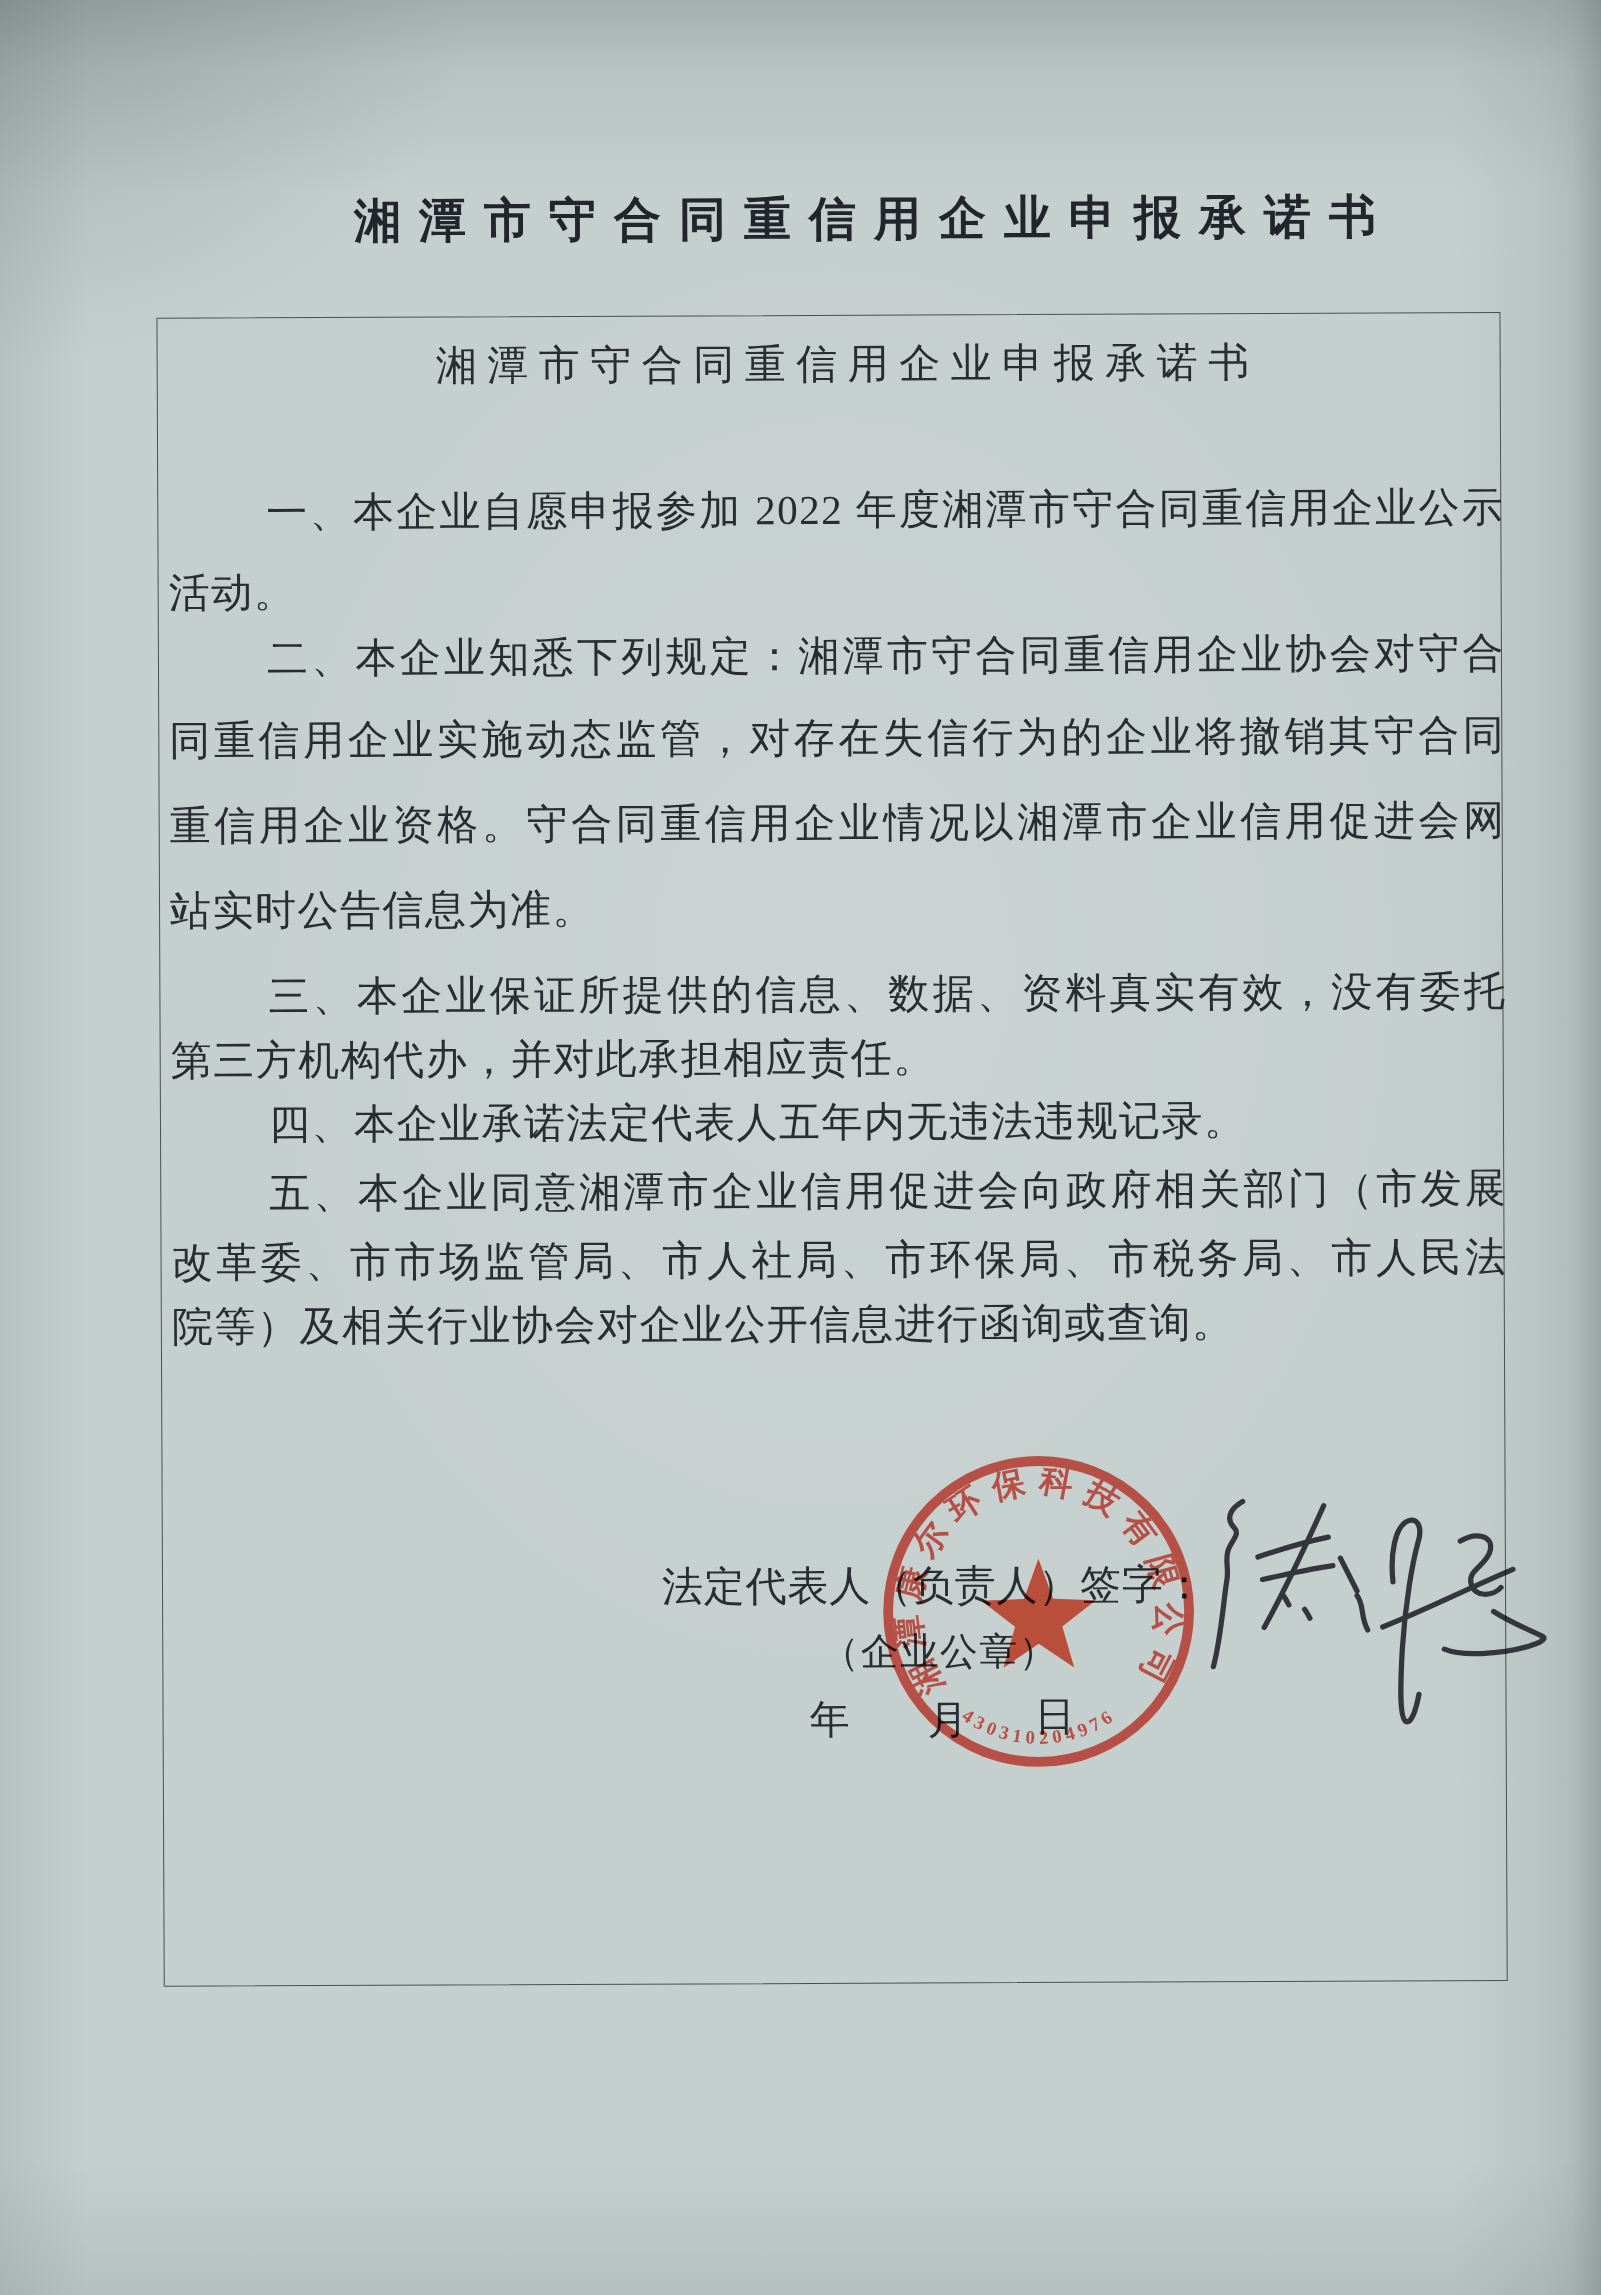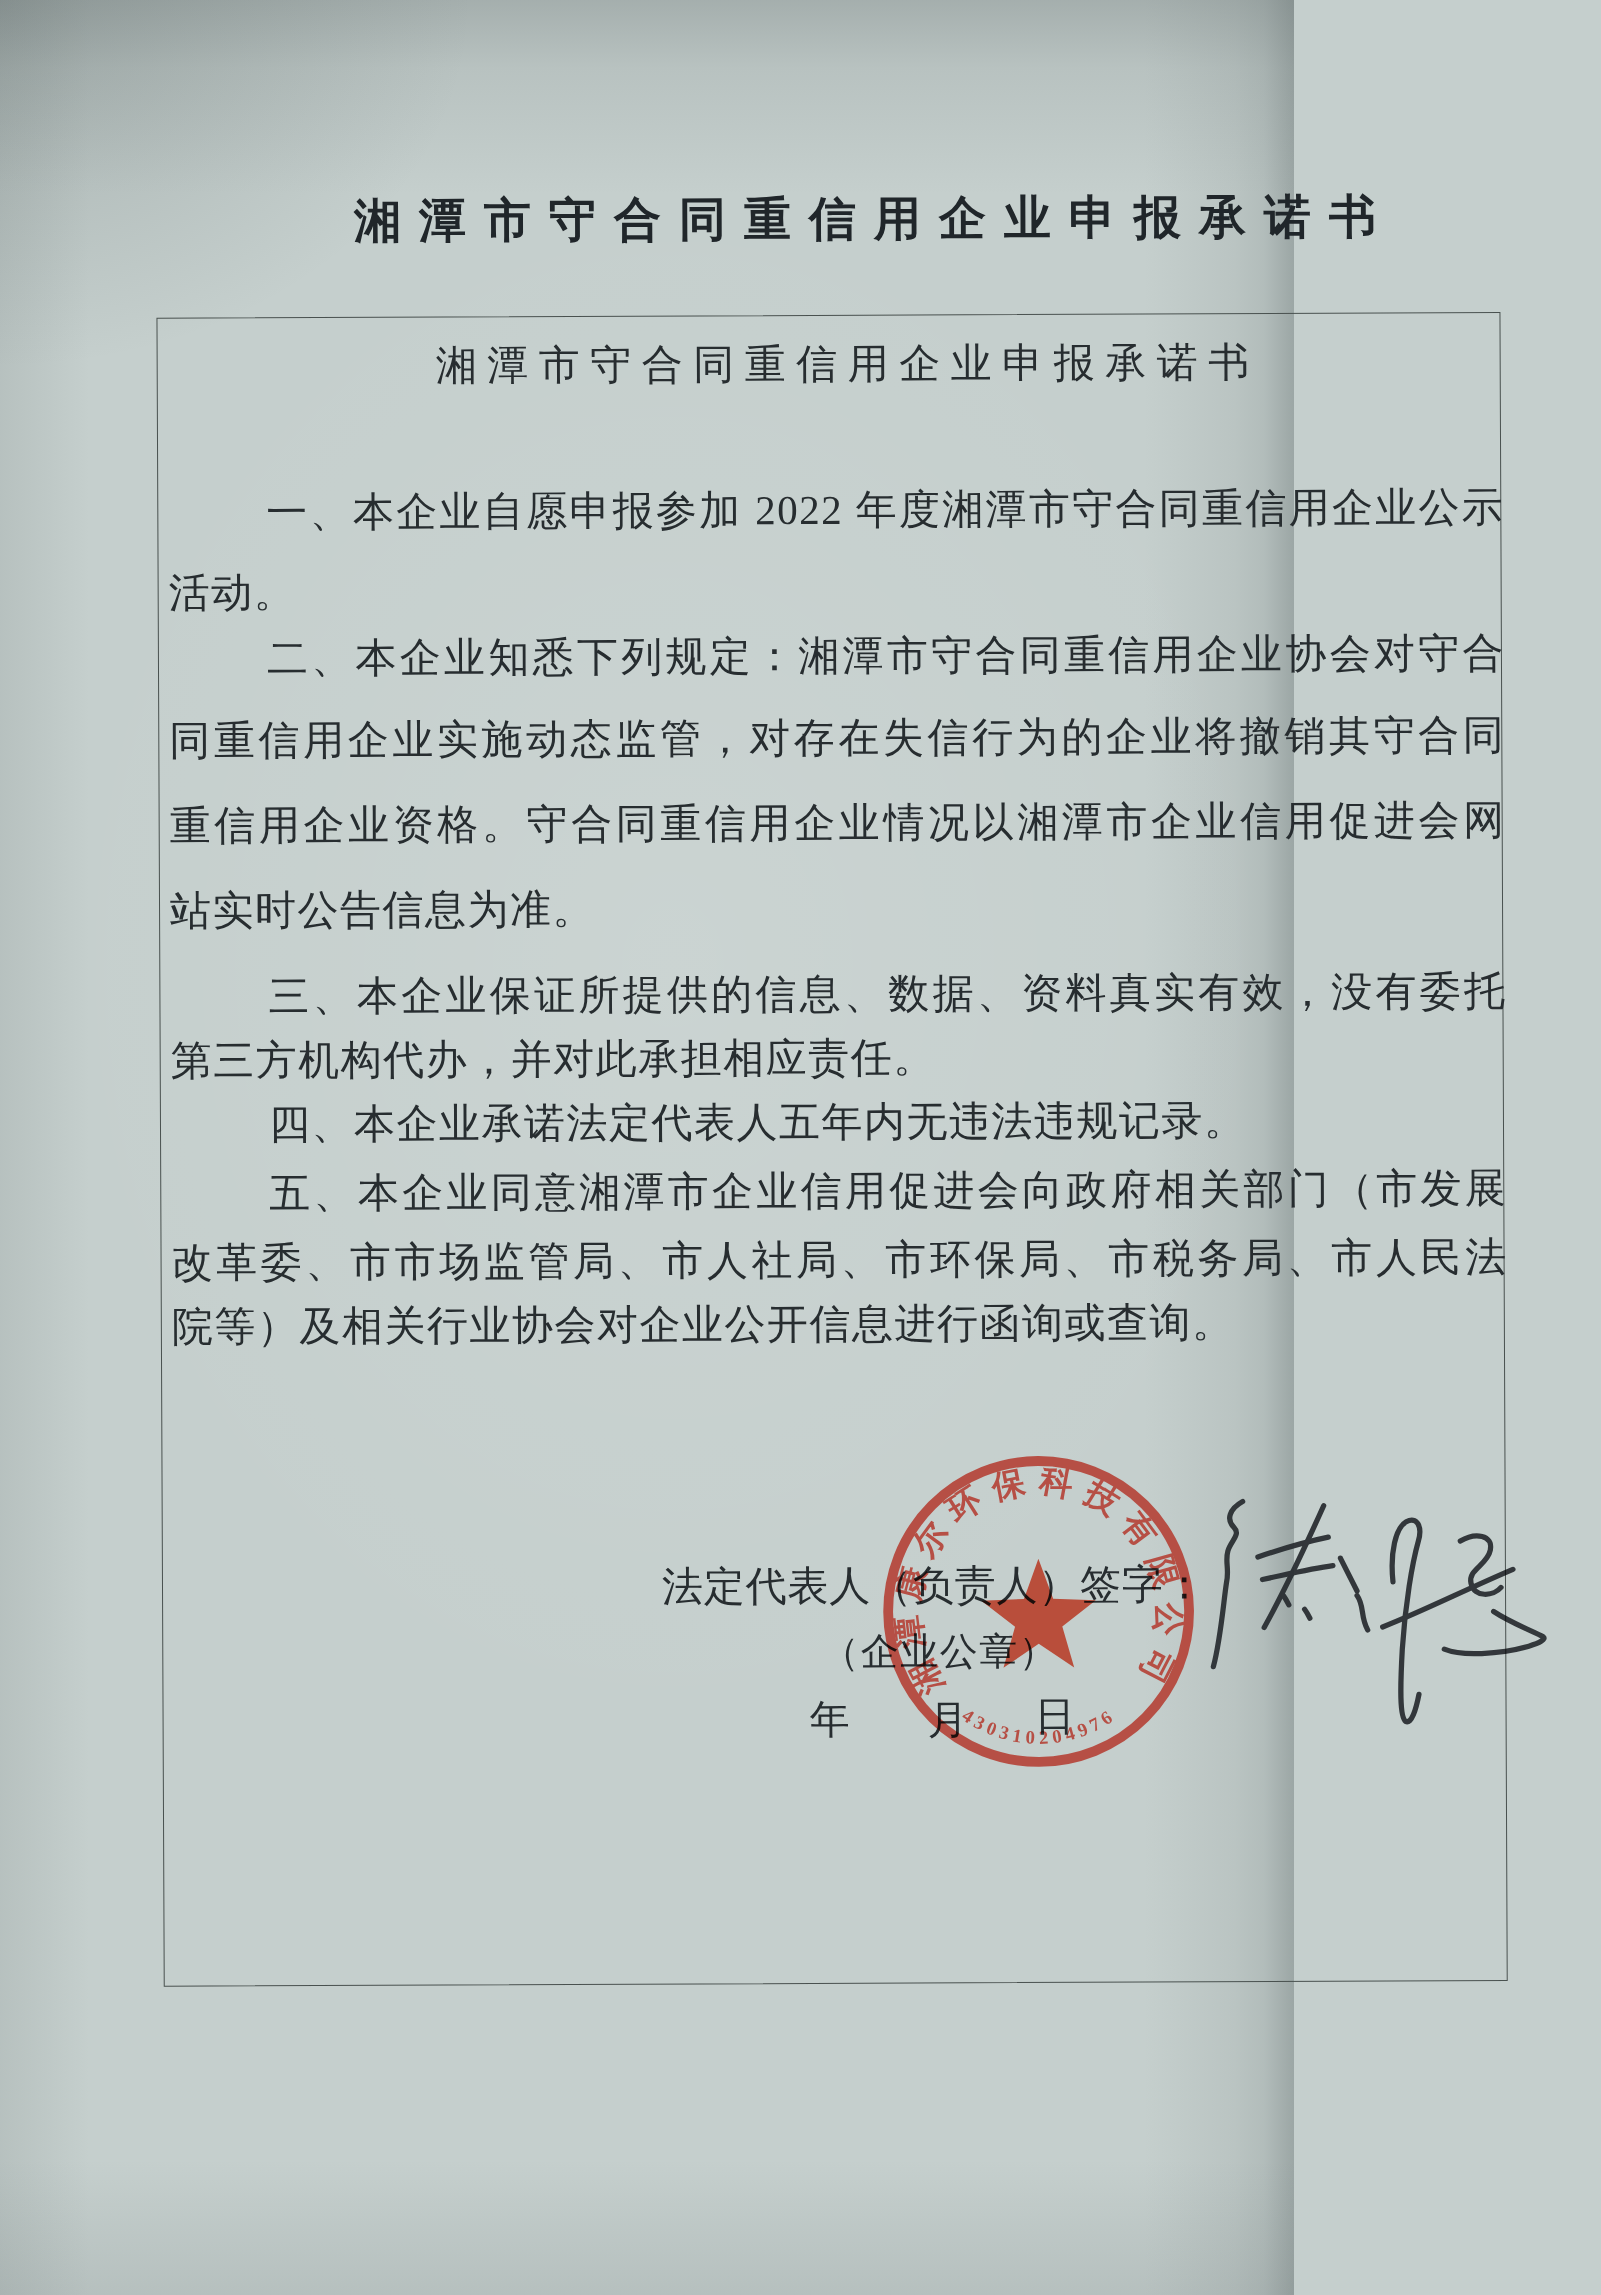--- a/index.html
+++ b/index.html
@@ -3,21 +3,21 @@
 <meta charset="utf-8">
 <style>
   html,body{margin:0;padding:0;}
   body{
     width:1601px;height:2295px;
     font-family:"Liberation Serif","DejaVu Serif",serif;
     background:#c5cfcd;
     overflow:hidden;
   }
   .page{
-    position:relative;width:1294px;height:2295px;
+    position:relative;width:1601px;height:2295px;
     background:
       radial-gradient(ellipse 676px 526px at 0px 0px, rgba(55,66,66,0.22), rgba(55,66,66,0) 70%),
       linear-gradient(180deg, rgba(90,100,100,0.30) 0px, rgba(90,100,100,0.12) 68px, rgba(90,100,100,0) 195px),
       linear-gradient(0deg, rgba(90,100,102,0.14) 0px, rgba(90,100,102,0) 135px),
       linear-gradient(90deg, rgba(80,90,90,0.12) 0px, rgba(80,90,90,0) 90px),
       linear-gradient(270deg, rgba(60,72,72,0.30) 0px, rgba(80,92,92,0.16) 30px, rgba(90,100,100,0.10) 60px, rgba(90,100,100,0) 150px),
       radial-gradient(ellipse 901px 1127px at 52% 42%, rgba(255,255,255,0.10), rgba(255,255,255,0) 70%),
       #c5cfcd;
   }
   .sheet{

